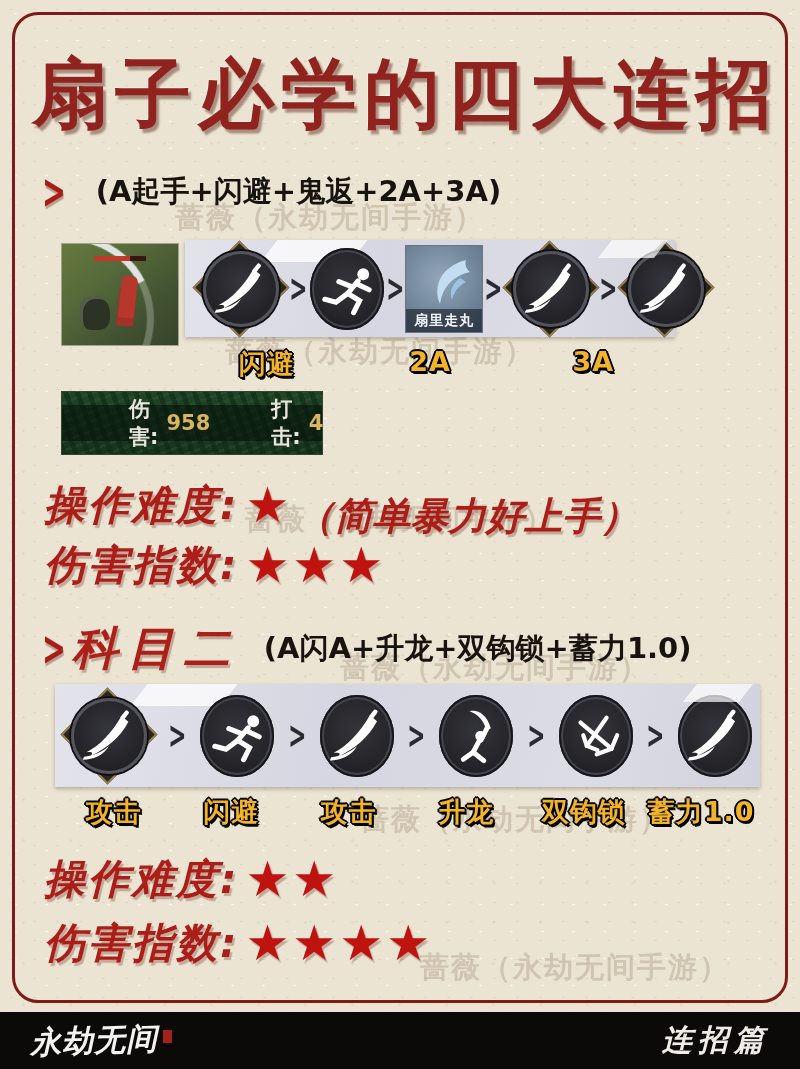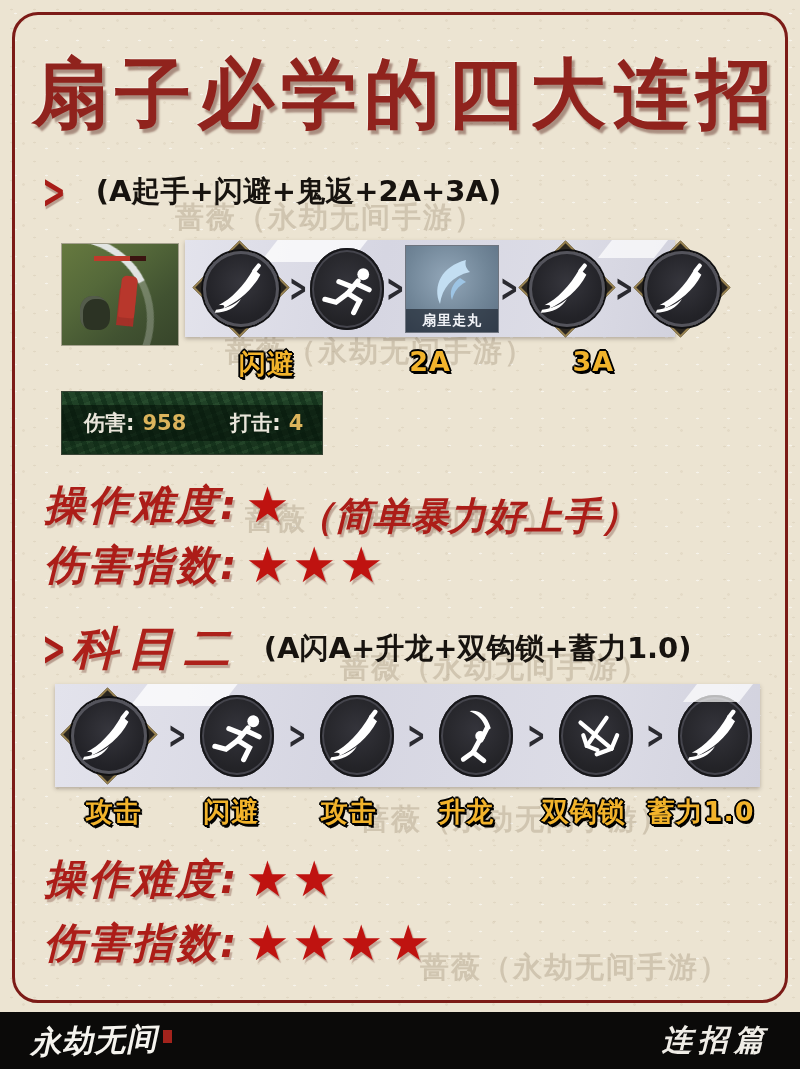--- a/index.html
+++ b/index.html
@@ -117,21 +117,21 @@
   .icon-petal .petal.e { right:1px; top:36px; }
   .icon-petal .circle {
     position:absolute; left:8px; top:8px; width:76px; height:76px; border-radius:50%;
     background:radial-gradient(circle at 50% 42%, #36363d 0%, #232328 60%, #1b1b1f 100%);
     box-shadow:0 0 0 2px #101012, inset 0 0 0 3px #54545c;
     display:flex; align-items:center; justify-content:center;
   }
   .icon-petal .circle svg { width:60px; height:60px; }
 
   .skill-card {
-    position:relative; flex:none; width:92px; height:86px; overflow:hidden;
+    position:relative; flex:none; width:76px; height:86px; overflow:hidden;
     background:radial-gradient(circle at 45% 38%, #93a7b9 0%, #718698 55%, #5b6e82 100%);
     box-shadow:0 0 0 1px rgba(40,50,60,.6);
   }
   .skill-card svg { position:absolute; left:10px; top:2px; width:64px; height:64px; }
   .skill-caption {
     position:absolute; left:0; bottom:0; width:100%; height:23px; line-height:23px;
     background:rgba(14,18,28,.55); color:#f2f4f8; font-size:14px; text-align:center;
     letter-spacing:1px; font-weight:700;
   }
 
@@ -155,21 +155,21 @@
       repeating-linear-gradient(70deg, rgba(12,40,20,.55) 0 5px, transparent 5px 11px),
       repeating-linear-gradient(-20deg, rgba(50,90,55,.35) 0 3px, transparent 3px 9px),
       linear-gradient(#214428, #18331d);
     box-shadow:0 0 0 1px rgba(10,25,12,.8);
     display:flex; align-items:center;
   }
   .stats .band {
     width:100%; height:36px; background:rgba(4,14,7,.55);
     display:flex; align-items:center; padding:0 0 0 22px; gap:8px;
   }
-  .stats .lbl { color:#e9e5da; font-size:21px; font-weight:700; }
+  .stats .lbl { color:#e9e5da; font-size:21px; font-weight:700;margin-left:45px; }
   .stats .val { color:#dcb45c; font-size:21px; font-weight:700; }
   .stats .gap { width:28px; }
 
   .rating-row {
     position:absolute; left:44px; display:flex; align-items:center; white-space:nowrap;
   }
   .rating-row.r1a { top:468px; }
   .rating-row.r1b { top:538px; }
   .rating-row.r2a { top:852px; }
   .rating-row.r2b { top:916px; }

